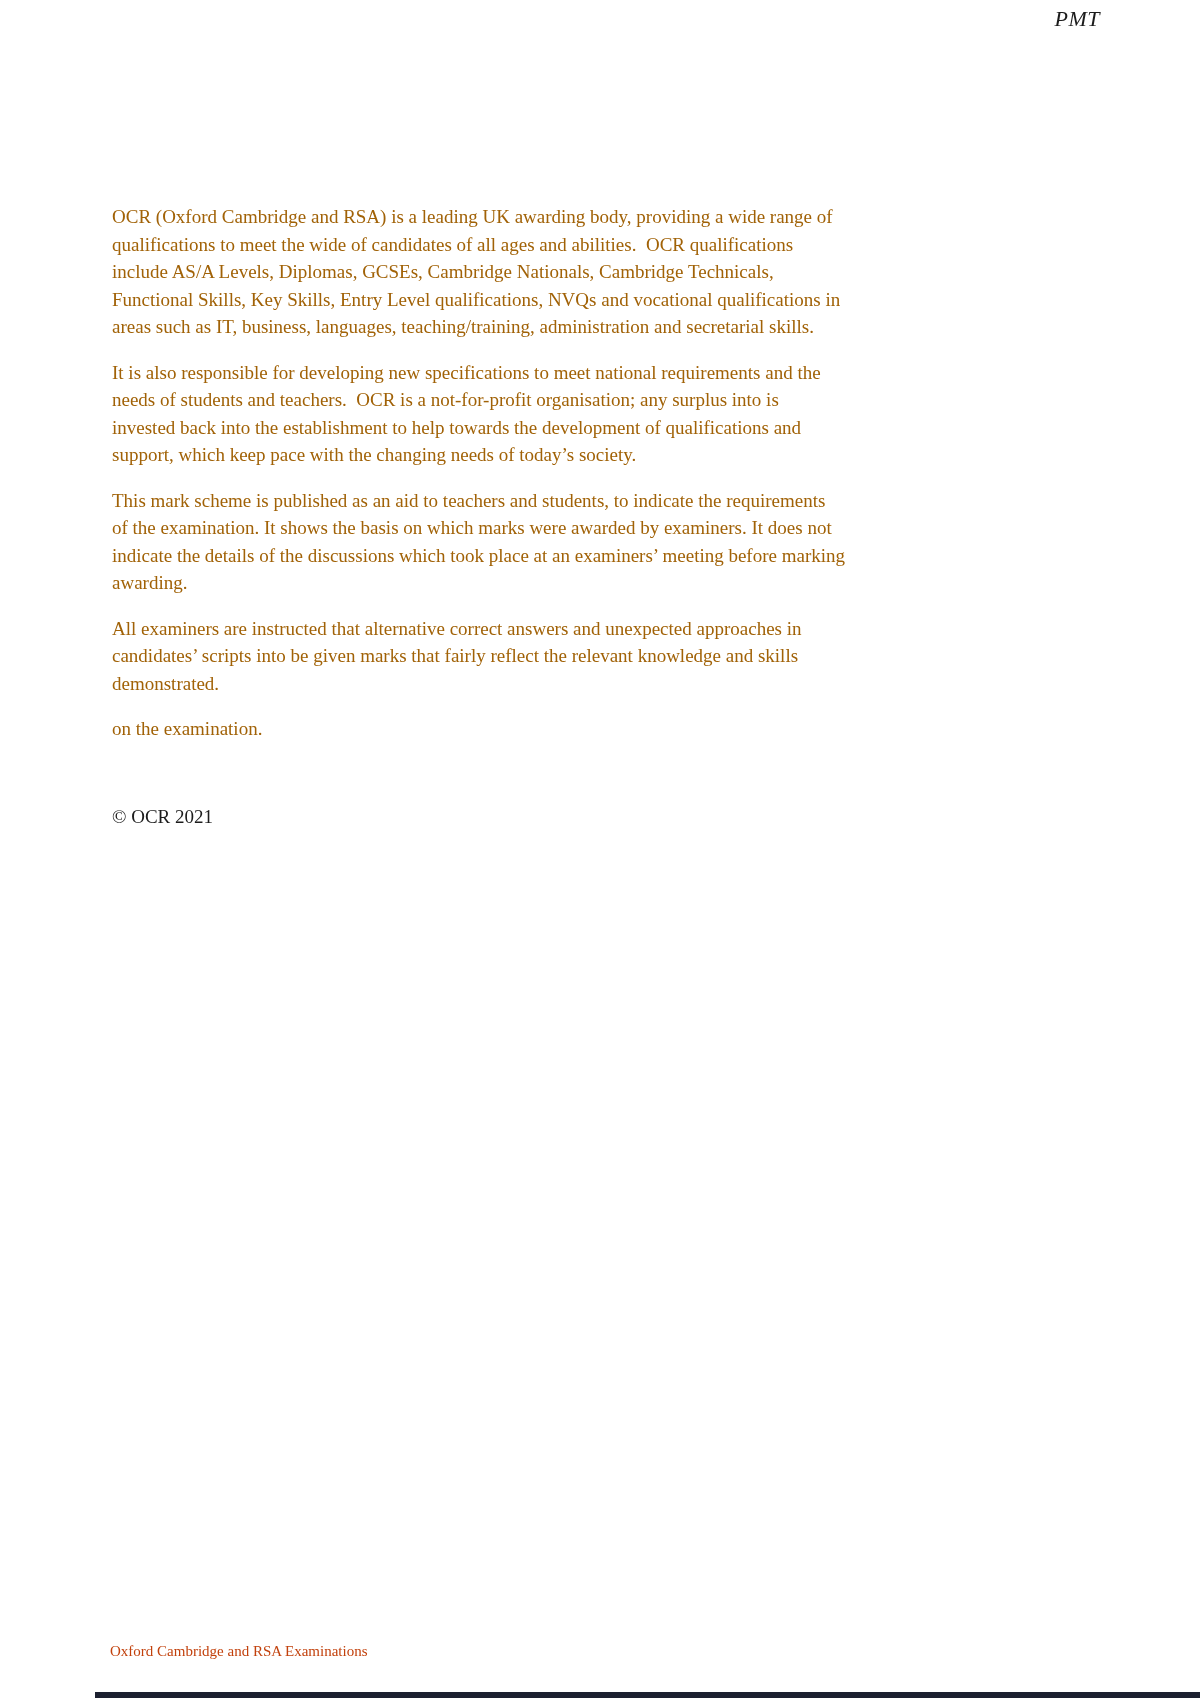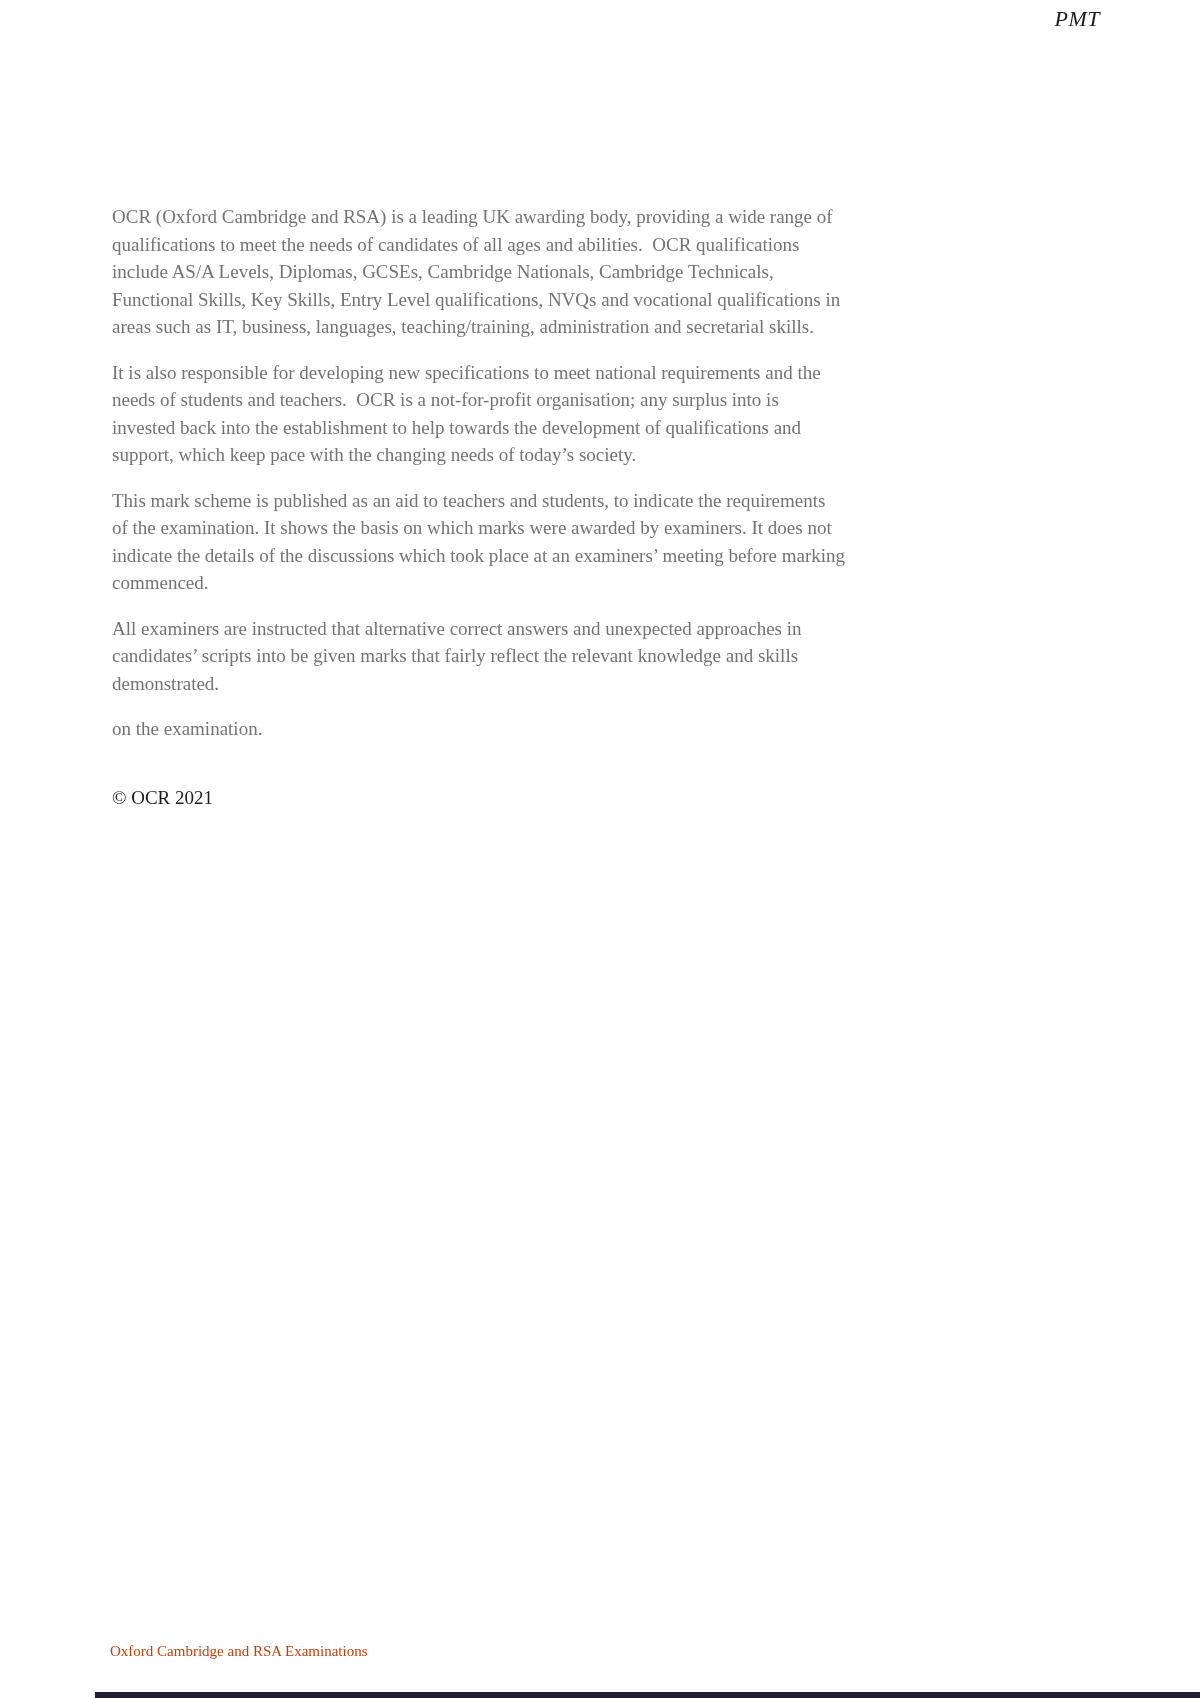--- a/index.html
+++ b/index.html
@@ -27,24 +27,24 @@
     left: 112px;
     width: 900px;
   }
   .para {
     margin-bottom: 18px;
   }
   .line {
     font-size: 19px;
     line-height: 27.5px;
     white-space: pre;
-    color: #737373;
+    color: #a16207;
   }
   .copyright {
-    margin-top: 41px;
+    margin-top: 60px;
     font-size: 19px;
     line-height: 27.5px;
     color: #1c1c1c;
   }
   .footer {
     position: absolute;
     left: 110px;
     top: 1643px;
     font-size: 15px;
     color: #c2410c;
@@ -60,36 +60,36 @@
 </style>
 </head>
 <body>
 
 <div class="watermark">PMT</div>
 
 <div class="content">
   <div>
       <div class="para">
         <div class="line">OCR (Oxford Cambridge and RSA) is a leading UK awarding body, providing a wide range of</div>
-        <div class="line">qualifications to meet the needs of candidates of all ages and abilities.  OCR qualifications</div>
+        <div class="line">qualifications to meet the wide of candidates of all ages and abilities.  OCR qualifications</div>
         <div class="line">include AS/A Levels, Diplomas, GCSEs, Cambridge Nationals, Cambridge Technicals,</div>
         <div class="line">Functional Skills, Key Skills, Entry Level qualifications, NVQs and vocational qualifications in</div>
         <div class="line">areas such as IT, business, languages, teaching/training, administration and secretarial skills.</div>
       </div>
       <div class="para">
         <div class="line">It is also responsible for developing new specifications to meet national requirements and the</div>
         <div class="line">needs of students and teachers.  OCR is a not-for-profit organisation; any surplus into is</div>
         <div class="line">invested back into the establishment to help towards the development of qualifications and</div>
         <div class="line">support, which keep pace with the changing needs of today’s society.</div>
       </div>
       <div class="para">
         <div class="line">This mark scheme is published as an aid to teachers and students, to indicate the requirements</div>
         <div class="line">of the examination. It shows the basis on which marks were awarded by examiners. It does not</div>
         <div class="line">indicate the details of the discussions which took place at an examiners’ meeting before marking</div>
-        <div class="line">commenced.</div>
+        <div class="line">awarding.</div>
       </div>
       <div class="para">
         <div class="line">All examiners are instructed that alternative correct answers and unexpected approaches in</div>
         <div class="line">candidates’ scripts into be given marks that fairly reflect the relevant knowledge and skills</div>
         <div class="line">demonstrated.</div>
       </div>
       <div class="para">
         <div class="line">on the examination.</div>
       </div>
     </div>

